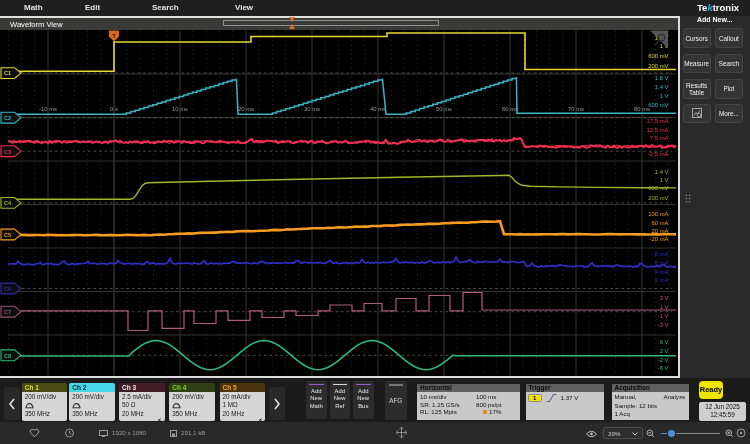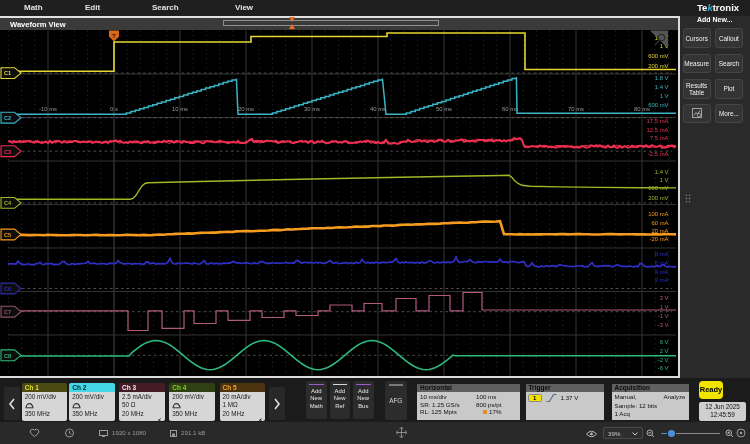--- a/index.html
+++ b/index.html
@@ -6,21 +6,21 @@
 </style></head><body>
 
 <div class="abs" style="left:0;top:0;width:750px;height:15.5px;background:#1f1f1f"></div>
 <div class="abs" style="left:24px;top:3px;font-size:8px;font-weight:bold;color:#e4e4e4">Math</div>
 <div class="abs" style="left:85px;top:3px;font-size:8px;font-weight:bold;color:#e4e4e4">Edit</div>
 <div class="abs" style="left:152px;top:3px;font-size:8px;font-weight:bold;color:#e4e4e4">Search</div>
 <div class="abs" style="left:235px;top:3px;font-size:8px;font-weight:bold;color:#e4e4e4">View</div>
 <div class="abs" style="left:697px;top:1.5px;font-size:9.5px;font-weight:bold;color:#fff">Te<span style="color:#2bb3d8;font-style:italic">k</span>tronix</div>
 
 <div class="abs" style="left:0;top:15.5px;width:679px;height:14px;background:#3a3a38;border-top:2px solid #e0e0e0"></div>
-<div class="abs" style="left:10px;top:19.5px;font-size:7.6px;font-weight:bold;color:#fff">Waveform View</div>
+<div class="abs" style="left:10px;top:19.5px;font-size:7.6px;font-weight:normal;color:#fff">Waveform View</div>
 <div class="abs" style="left:223px;top:20px;width:216px;height:5.6px;border:1px solid #8d8d8d"></div>
 <div class="abs" style="left:288.5px;top:16.5px;width:0;height:0;border-left:3.2px solid transparent;border-right:3.2px solid transparent;border-top:5px solid #e8701e"></div>
 <div class="abs" style="left:288.5px;top:23.5px;width:0;height:0;border-left:3.2px solid transparent;border-right:3.2px solid transparent;border-bottom:5px solid #e8701e"></div>
 
 <div class="abs" style="left:0;top:29.5px;width:679px;height:346px;background:#000"></div>
 <svg width="679" height="347" viewBox="0 29.5 679 347" style="position:absolute;left:0;top:29.5px" font-family="Liberation Sans, sans-serif">
     <path d="M8.4,30 V375 M21.6,30 V375 M34.8,30 V375 M61.2,30 V375 M74.4,30 V375 M87.6,30 V375 M100.8,30 V375 M127.2,30 V375 M140.4,30 V375 M153.6,30 V375 M166.8,30 V375 M193.2,30 V375 M206.4,30 V375 M219.6,30 V375 M232.8,30 V375 M259.2,30 V375 M272.4,30 V375 M285.6,30 V375 M298.8,30 V375 M325.2,30 V375 M338.4,30 V375 M351.6,30 V375 M364.8,30 V375 M391.2,30 V375 M404.4,30 V375 M417.6,30 V375 M430.8,30 V375 M457.2,30 V375 M470.4,30 V375 M483.6,30 V375 M496.8,30 V375 M523.2,30 V375 M536.4,30 V375 M549.6,30 V375 M562.8,30 V375 M589.2,30 V375 M602.4,30 V375 M615.6,30 V375 M628.8,30 V375 M655.2,30 V375 M668.4,30 V375" stroke="#2e2e2e" stroke-width="1" stroke-dasharray="1 3.6" fill="none"></path>
     <path d="M48,30 V375 M180,30 V375 M246,30 V375 M312,30 V375 M378,30 V375 M444,30 V375 M510,30 V375 M576,30 V375 M642,30 V375" stroke="#343434" stroke-width="1" fill="none"></path>
     <path d="M114,30 V375" stroke="#484848" stroke-width="1" fill="none"></path>
     <path d="M8,73.5 H676 M8,117 H676 M8,160.5 H676 M8,204 H676 M8,247.5 H676 M8,291 H676 M8,334.5 H676" stroke="#323232" stroke-width="1" fill="none"></path>

